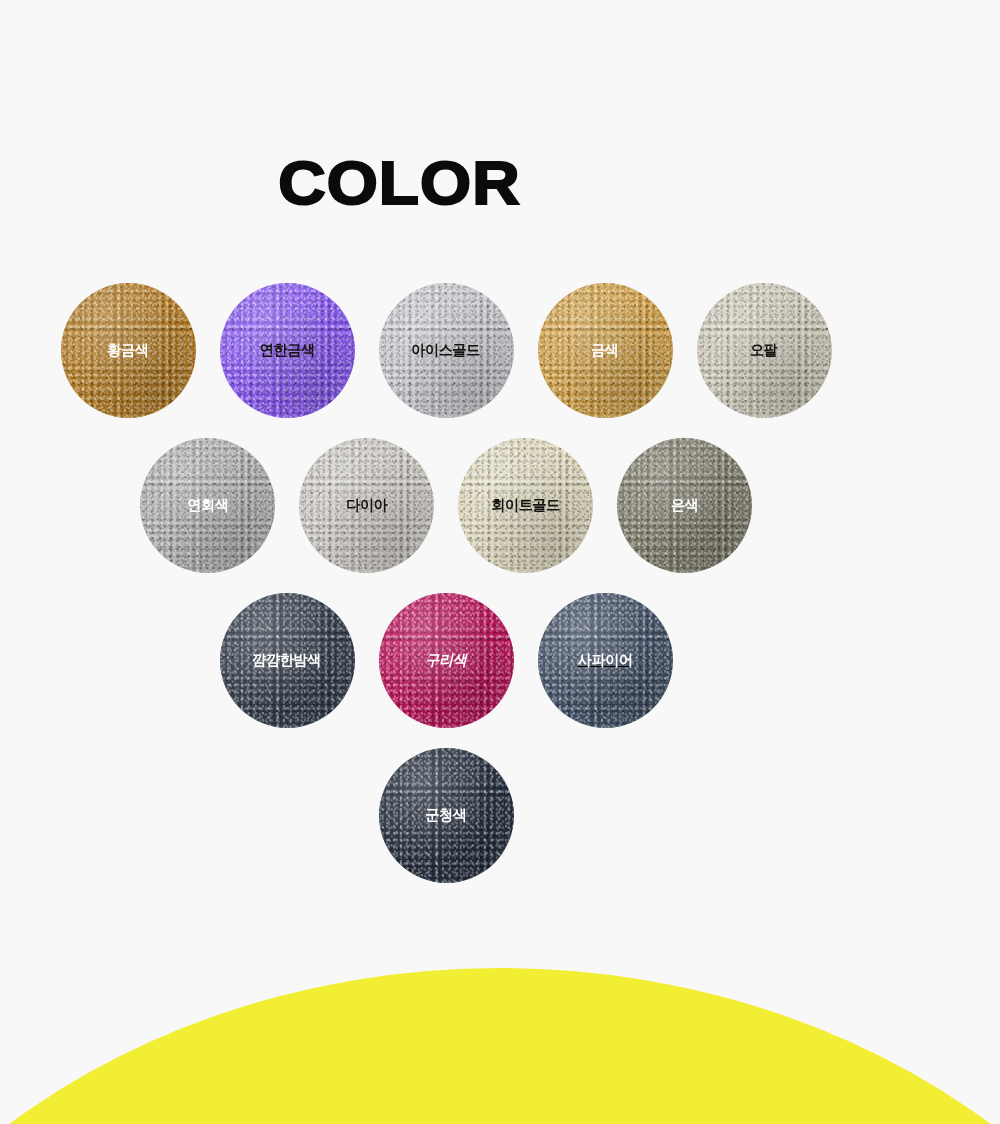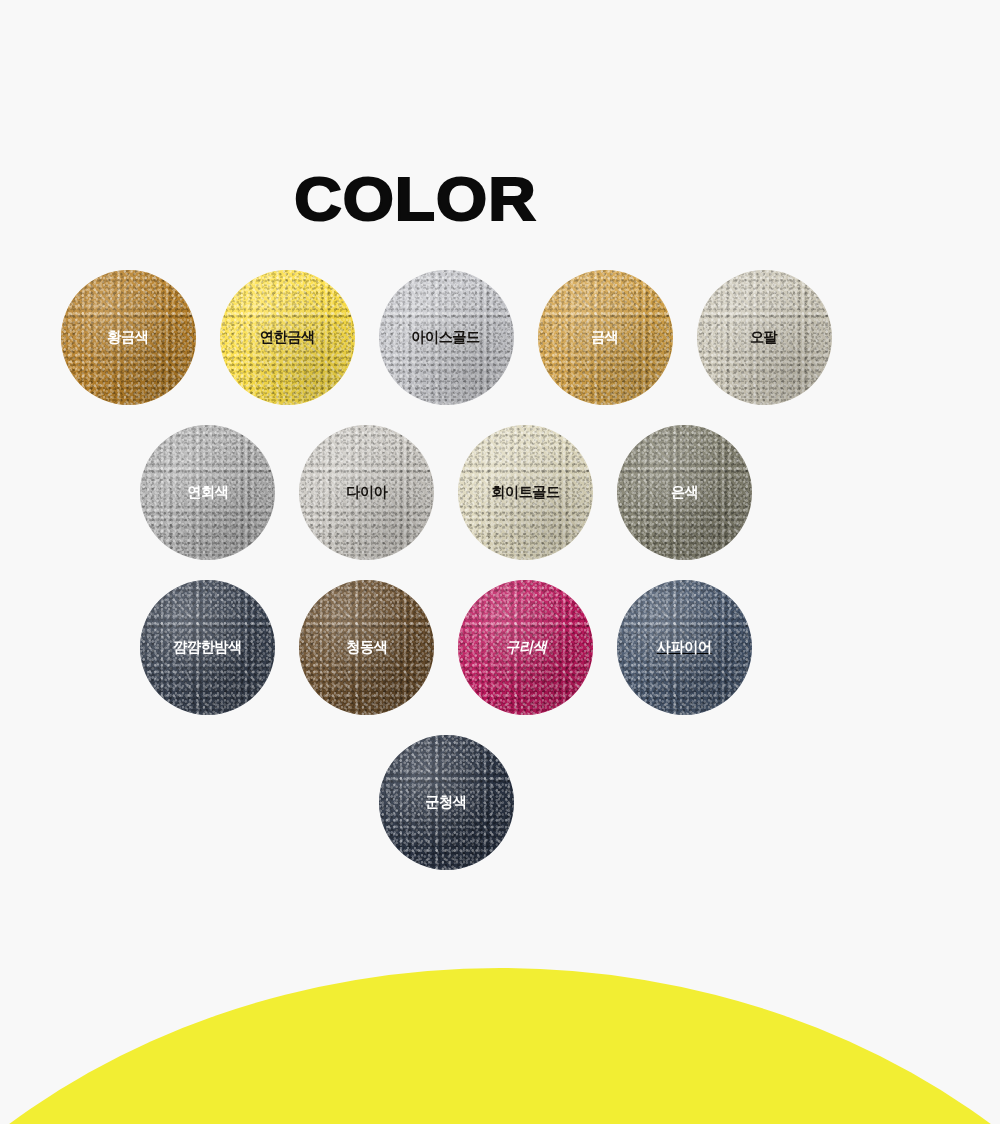--- a/index.html
+++ b/index.html
@@ -22,41 +22,40 @@
     width: 1000px;
     height: 1124px;
     background: #f8f8f8;
     overflow: hidden;
   }
 
   
   .title-wrap {
     position: absolute;
     top: 152px;
-    left: 16px;
+    left: 0;
     width: 799px;
     text-align: center;
-    margin-top: 16px;
   }
   .title {
     display: inline-block;
     font-family: "Liberation Sans", "DejaVu Sans", sans-serif;
     font-size: 62px;
     font-weight: 700;
     letter-spacing: 1px;
     color: #0b0b0b;
     line-height: 1;
     transform: scaleX(1.06);
     -webkit-text-stroke: 2.2px #0b0b0b;
   }
 
   
   .grid {
     position: absolute;
-    top: 270px;
+    top: 283px;
     left: 0;
     width: 892px;
   }
 
   .row {
     display: flex;
     justify-content: center;
     gap: 24px;
     margin-bottom: 20px;
   }
@@ -139,21 +138,21 @@
 
   <div class="title-wrap">
     <h1 class="title" style="color: rgb(11, 11, 11); -webkit-text-stroke-color: rgb(11, 11, 11);">COLOR</h1>
   </div>
 
   <div class="grid">
       <div class="row">
         <div class="swatch" style="background: rgb(184, 129, 42);">
           <span class="swatch-label light">황금색</span>
         </div>
-        <div class="swatch" style="background: #fde047; text-align: center;">
+        <div class="swatch" style="background: #8b5cf6; text-align: center;">
           <span class="swatch-label dark">연한금색</span>
         </div>
         <div class="swatch" style="background: rgb(198, 199, 204);">
           <span class="swatch-label dark">아이스골드</span>
         </div>
         <div class="swatch" style="background: rgb(211, 162, 72); align-items: center;">
           <span class="swatch-label light">금색</span>
         </div>
         <div class="swatch" style="background: rgb(205, 200, 184);">
           <span class="swatch-label dark">오팔</span>
@@ -170,23 +169,20 @@
           <span class="swatch-label dark">회이트골드</span>
         </div>
         <div class="swatch" style="background: rgb(130, 128, 111);">
           <span class="swatch-label light">은색</span>
         </div>
       </div>
       <div class="row">
         <div class="swatch" style="background: rgb(58, 67, 82);">
           <span class="swatch-label light">꺔꺔한밤색</span>
         </div>
-        <div class="swatch" style="background: rgb(107, 79, 46);">
-          <span class="swatch-label light">청동색</span>
-        </div>
         <div class="swatch" style="background: #be185d; font-style: italic;">
           <span class="swatch-label light">구리색</span>
         </div>
         <div class="swatch" style="background: rgb(70, 85, 107); text-decoration: underline;">
           <span class="swatch-label light">사파이어</span>
         </div>
       </div>
       <div class="row">
         <div class="swatch" style="background: rgb(43, 52, 68);">
           <span class="swatch-label light">군청색</span>

